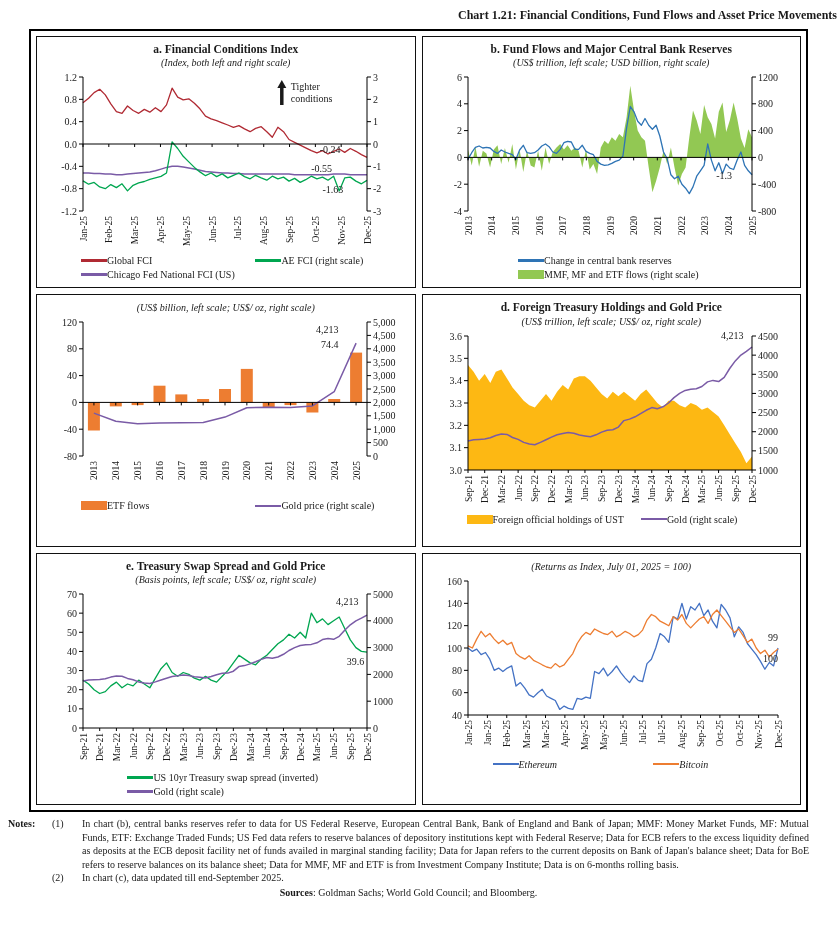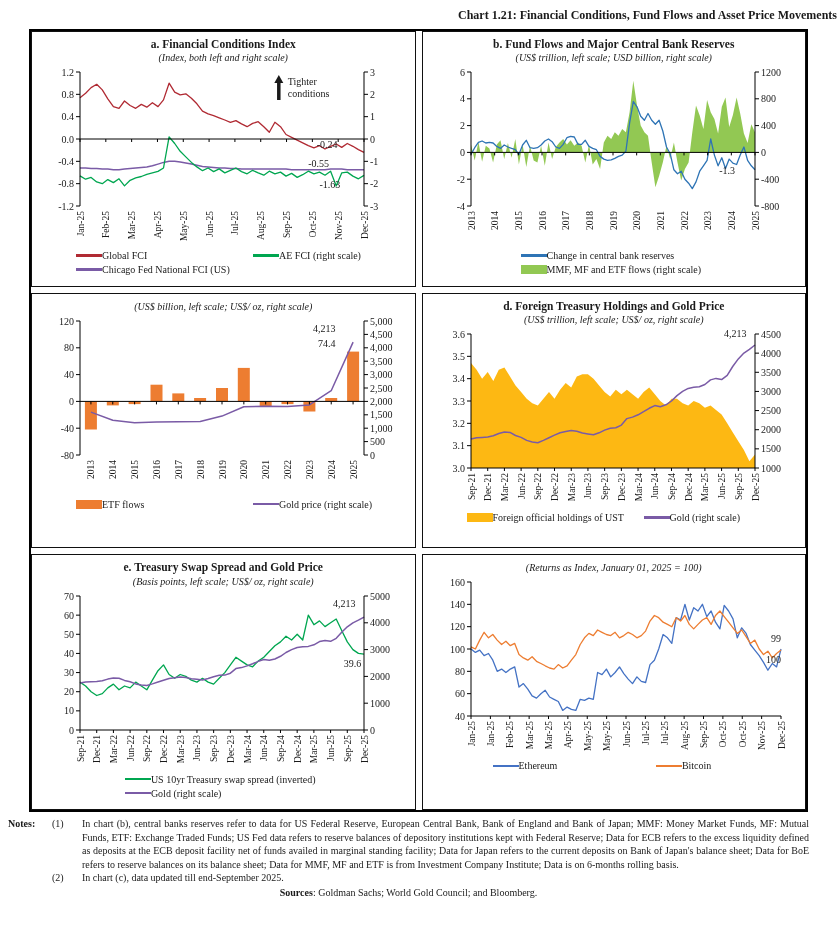--- a/index.html
+++ b/index.html
@@ -1,18 +1,18 @@
 <!DOCTYPE html>
 <html><head>
 <meta charset="utf-8">
 <style>
   html,body{margin:0;padding:0;background:#fff;}
   body{width:837px;height:941px;font-family:"Liberation Serif","DejaVu Serif",serif;color:#1a1a1a;position:relative;}
   .page-title{text-align:right;font-weight:bold;font-size:12px;padding-top:8px;}
-  .outer{margin:6px 29px 0 29px;border:2.5px solid #000;display:grid;grid-template-columns:1fr 1fr;grid-template-rows:repeat(3,1fr);gap:6px;height:783px;box-sizing:border-box;}
+  .outer{margin:6px 29px 0 29px;border:2.5px solid #000;padding:5px;display:grid;grid-template-columns:1fr 1fr;grid-template-rows:repeat(3,1fr);gap:6px;height:783px;box-sizing:border-box;}
   .panel{border:1.5px solid #111;box-sizing:border-box;padding-top:6px;overflow:hidden;}
   .chart-title{text-align:center;font-weight:bold;font-size:11.5px;line-height:1.15;}
   .chart-subtitle{text-align:center;font-style:italic;font-size:10px;line-height:1.2;margin-top:1px;}
   .plot{display:block;margin:0 auto;}
   svg text{font-family:"Liberation Serif","DejaVu Serif",serif;fill:#1a1a1a;}
   .legend{display:grid;font-size:10px;margin:0 6px 0 44px;column-gap:6px;row-gap:3px;}
   .legend.cols2{grid-template-columns:1.1fr 1fr;}
   .legend.cols1{grid-template-columns:auto;justify-content:center;margin-left:0;}
   .legend-item{display:flex;align-items:center;white-space:nowrap;}
   .swatch{flex:none;display:inline-block;}
@@ -468,21 +468,21 @@
           <span>US 10yr Treasury swap spread (inverted)</span>
         </div>
       <div class="legend-item">
           <span class="swatch line" style="background: rgb(122, 91, 166);"></span>
           <span>Gold (right scale)</span>
         </div>
     </div>
   </div>
 
   <div class="panel">
-    <div class="chart-subtitle">(Returns as Index, January 01, 2025 = 100)</div>
+    <div class="chart-subtitle">(Returns as Index, July 01, 2025 = 100)</div>
     <div class="plot-host">
         <svg width="366" height="186" class="plot">
           <polyline points="40.0,75.0 44.4,78.4 48.7,76.1 53.1,81.7 57.5,79.5 61.8,86.2 66.2,97.3 70.6,95.1 74.9,98.5 79.3,95.1 83.7,92.9 88.0,113.0 92.4,109.6 96.8,115.2 101.1,121.9 105.5,124.1 109.9,119.7 114.2,116.3 118.6,123.0 123.0,125.3 127.3,127.5 131.7,136.4 136.1,133.1 140.4,135.3 144.8,136.4 149.2,125.3 153.5,126.4 157.9,124.1 162.3,125.3 166.6,98.5 171.0,100.7 175.4,95.1 179.7,102.9 184.1,98.5 188.5,92.9 192.8,99.6 197.2,105.1 201.5,109.6 205.9,102.9 210.3,107.4 214.6,108.5 219.0,90.6 223.4,86.2 227.7,75.0 232.1,60.5 236.5,63.8 240.8,69.4 245.2,43.7 249.6,46.0 253.9,30.3 258.3,46.0 262.7,33.7 267.0,37.0 271.4,30.3 275.8,42.6 280.1,37.0 284.5,48.2 288.9,54.9 293.2,31.4 297.6,37.0 302.0,44.9 306.3,63.8 310.7,53.8 315.1,59.4 319.4,70.5 323.8,76.1 328.2,81.7 332.5,88.4 336.9,96.2 341.3,89.5 345.6,92.9 350.0,75.0" fill="none" stroke="#4472c4" stroke-width="1.3" stroke-linejoin="round"></polyline>
           <polyline points="40.0,72.8 44.4,75.0 48.7,66.1 53.1,58.3 57.5,63.8 61.8,60.5 66.2,66.1 70.6,70.5 74.9,67.2 79.3,71.7 83.7,69.4 88.0,80.6 92.4,83.9 96.8,86.2 101.1,82.8 105.5,87.3 109.9,89.5 114.2,91.8 118.6,94.0 123.0,95.1 127.3,90.6 131.7,94.0 136.1,91.8 140.4,86.2 144.8,80.6 149.2,70.5 153.5,63.8 157.9,59.4 162.3,61.6 166.6,56.0 171.0,58.3 175.4,60.5 179.7,61.6 184.1,58.3 188.5,63.8 192.8,61.6 197.2,58.3 201.5,60.5 205.9,63.8 210.3,61.6 214.6,57.1 219.0,47.1 223.4,41.5 227.7,43.7 232.1,48.2 236.5,50.4 240.8,52.7 245.2,43.7 249.6,47.1 253.9,41.5 258.3,50.4 262.7,54.9 267.0,50.4 271.4,46.0 275.8,43.7 280.1,50.4 284.5,41.5 288.9,37.0 293.2,42.6 297.6,48.2 302.0,53.8 306.3,59.4 310.7,56.0 315.1,62.7 319.4,69.4 323.8,66.1 328.2,75.0 332.5,80.6 336.9,77.2 341.3,83.9 345.6,79.5 350.0,76.1" fill="none" stroke="#ed7d31" stroke-width="1.3" stroke-linejoin="round"></polyline>
           <line x1="40" y1="8" x2="40" y2="142" stroke="#000" stroke-width="1"></line>
           <line x1="36" y1="8" x2="40" y2="8" stroke="#000" stroke-width="1"></line>
           <text x="34" y="11.5" text-anchor="end" font-size="10">160</text>
           <line x1="36" y1="30.333333333333332" x2="40" y2="30.333333333333332" stroke="#000" stroke-width="1"></line>
           <text x="34" y="33.83333333333333" text-anchor="end" font-size="10">140</text>
           <line x1="36" y1="52.666666666666664" x2="40" y2="52.666666666666664" stroke="#000" stroke-width="1"></line>
@@ -527,21 +527,21 @@
           <line x1="311.25" y1="142" x2="311.25" y2="145" stroke="#000" stroke-width="1"></line>
           <text x="314.75" y="147" text-anchor="end" font-size="9.5" transform="rotate(-90 314.75 147)">Oct-25</text>
           <line x1="330.625" y1="142" x2="330.625" y2="145" stroke="#000" stroke-width="1"></line>
           <text x="334.125" y="147" text-anchor="end" font-size="9.5" transform="rotate(-90 334.125 147)">Nov-25</text>
           <line x1="350" y1="142" x2="350" y2="145" stroke="#000" stroke-width="1"></line>
           <text x="353.5" y="147" text-anchor="end" font-size="9.5" transform="rotate(-90 353.5 147)">Dec-25</text>
           <text x="350" y="68.11666666666666" font-size="10" fill="#ed7d31" text-anchor="end">99</text>
           <text x="350" y="89" font-size="10" fill="#4472c4" text-anchor="end">100</text>
         </svg>
       </div>
-    <div class="legend cols2" style="margin-left:70px;">
+    <div class="legend cols2" style="margin-left:70px;font-style:italic;">
       <div class="legend-item">
           <span class="swatch line" style="background: rgb(68, 114, 196);"></span>
           <span>Ethereum</span>
         </div>
       <div class="legend-item">
           <span class="swatch line" style="background: rgb(237, 125, 49);"></span>
           <span>Bitcoin</span>
         </div>
     </div>
   </div>

